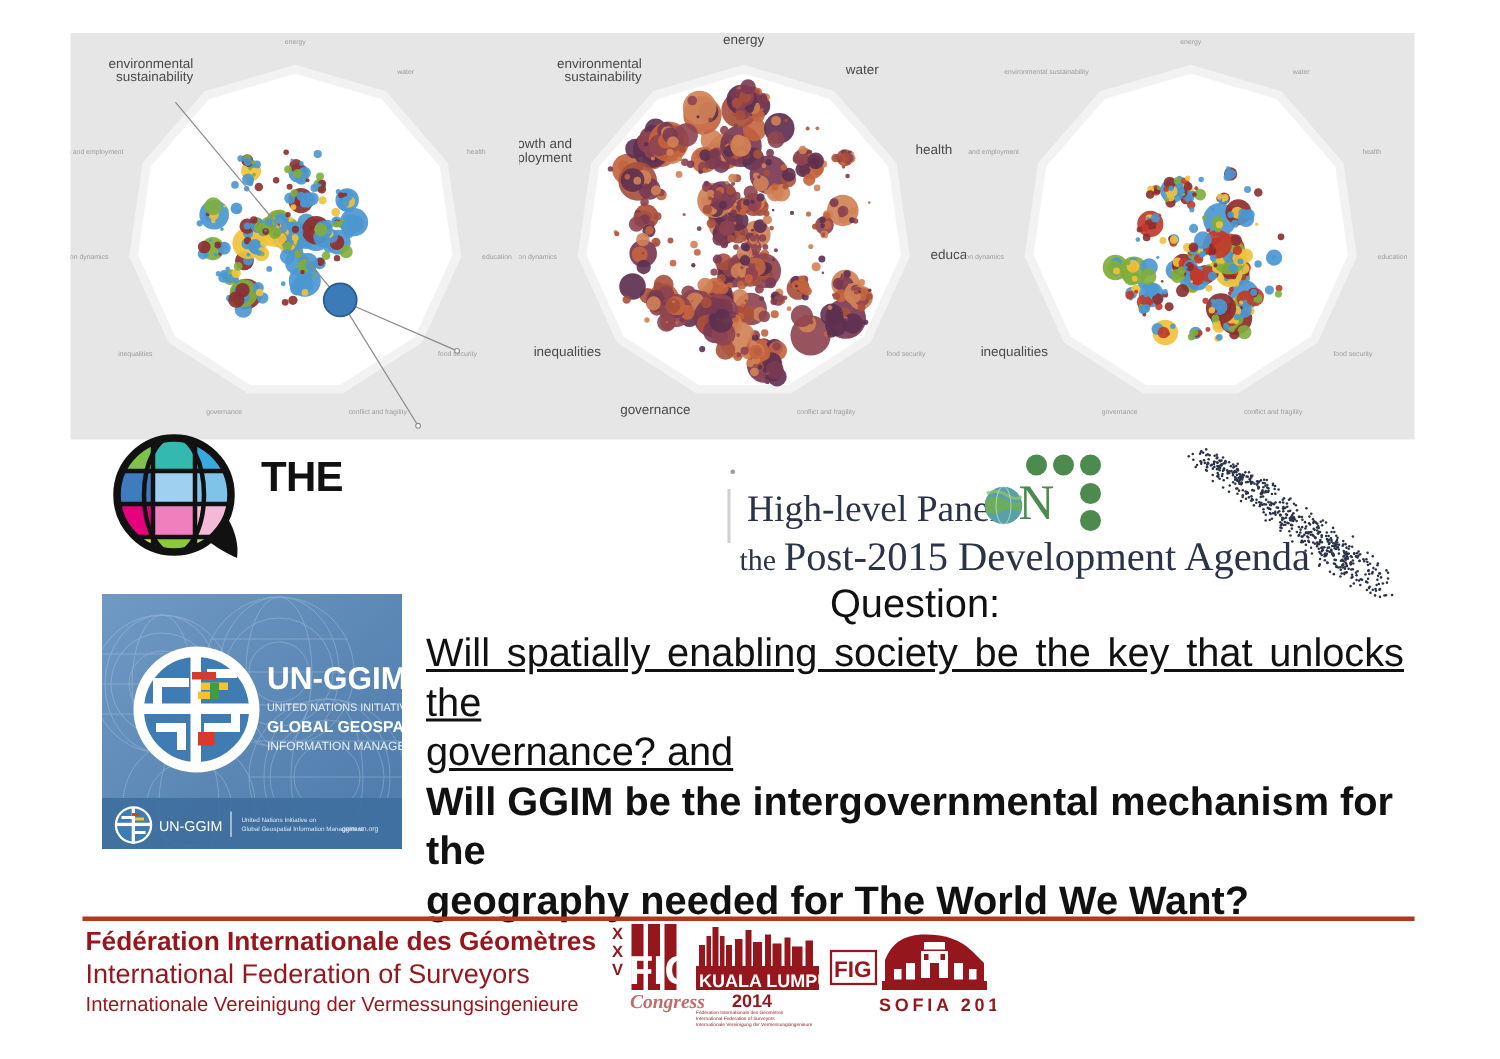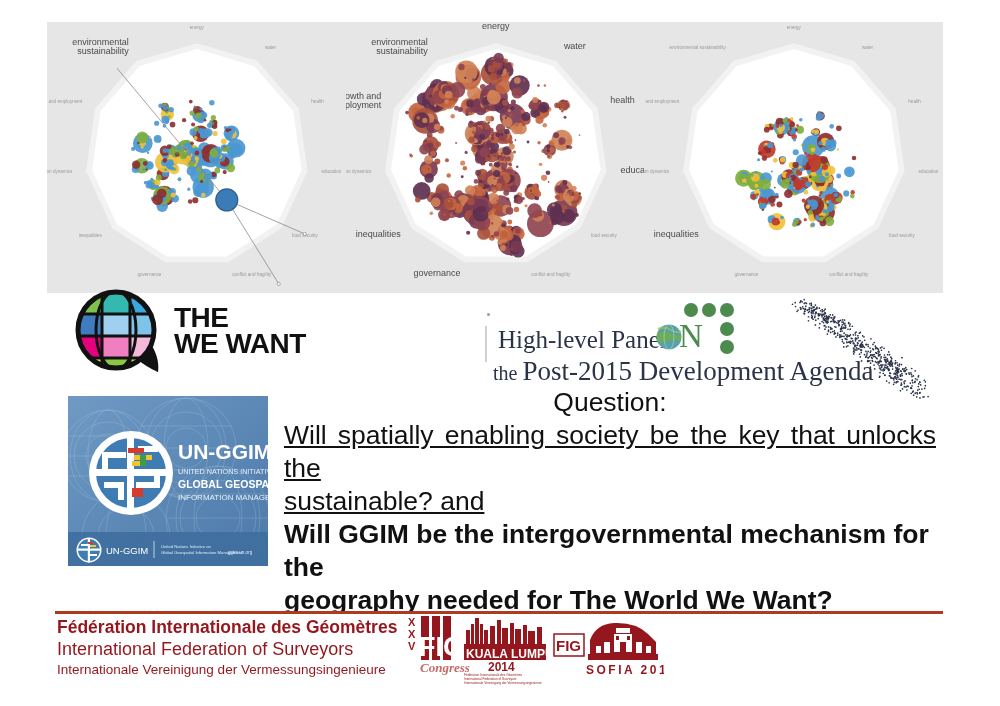--- a/index.html
+++ b/index.html
@@ -1501,21 +1501,20 @@
           <line x1="0" y1="70" x2="92" y2="70"></line>
           <line x1="28" y1="0" x2="28" y2="92"></line>
           <line x1="56" y1="0" x2="56" y2="92"></line>
           <ellipse cx="42" cy="42" rx="20" ry="39"></ellipse>
         </g>
       </g>
       <circle cx="42" cy="42" r="38" fill="none" stroke="#111" stroke-width="5"></circle>
     </svg>
     <div class="www-text">
       <div>THE</div>
-      <div>WE WANT</div>
     </div>
   </div>
 
   <div class="hlp">
     <div class="hlp-dot-tiny"></div>
     <div class="hlp-bar"></div>
 
     <div class="hlp-line1">High-level Panel</div>
 
     <div class="hlp-on">
@@ -2222,21 +2221,21 @@
       <line x1="86" y1="145" x2="86" y2="162" stroke="#bcd2e6" stroke-width="1"></line>
       <text x="93" y="152" font-family="Liberation Sans, sans-serif" font-size="4.2" fill="#dce8f4">United Nations Initiative on</text>
       <text x="93" y="158" font-family="Liberation Sans, sans-serif" font-size="4.2" fill="#dce8f4">Global Geospatial Information Management</text>
       <text x="160" y="158" font-family="Liberation Sans, sans-serif" font-size="4.6" fill="#dce8f4">ggim.un.org</text>
     </svg>
   </div>
 
   <div class="question">
     <div class="q-label">Question:</div>
     <div class="q-body">Will spatially enabling society be the key that unlocks the</div>
-    <div class="q-body lastline">sustainable? and</div>
+    <div class="q-body lastline">governance? and</div>
     <div class="q-bold">Will GGIM be the intergovernmental mechanism for the</div>
     <div class="q-bold">geography needed for The World We Want?</div>
   </div>
 
   <div class="footer-rule"></div>
 
   <div class="fig-text">
     <div class="fig-l1">Fédération Internationale des Géomètres</div>
     <div class="fig-l2">International Federation of Surveyors</div>
     <div class="fig-l3">Internationale Vereinigung der Vermessungsingenieure</div>

